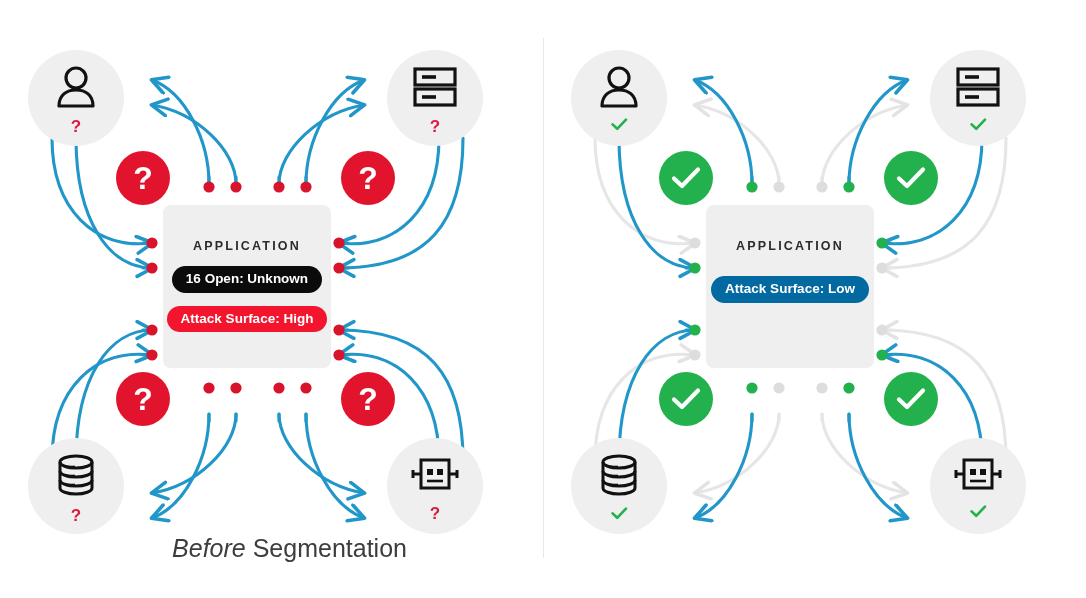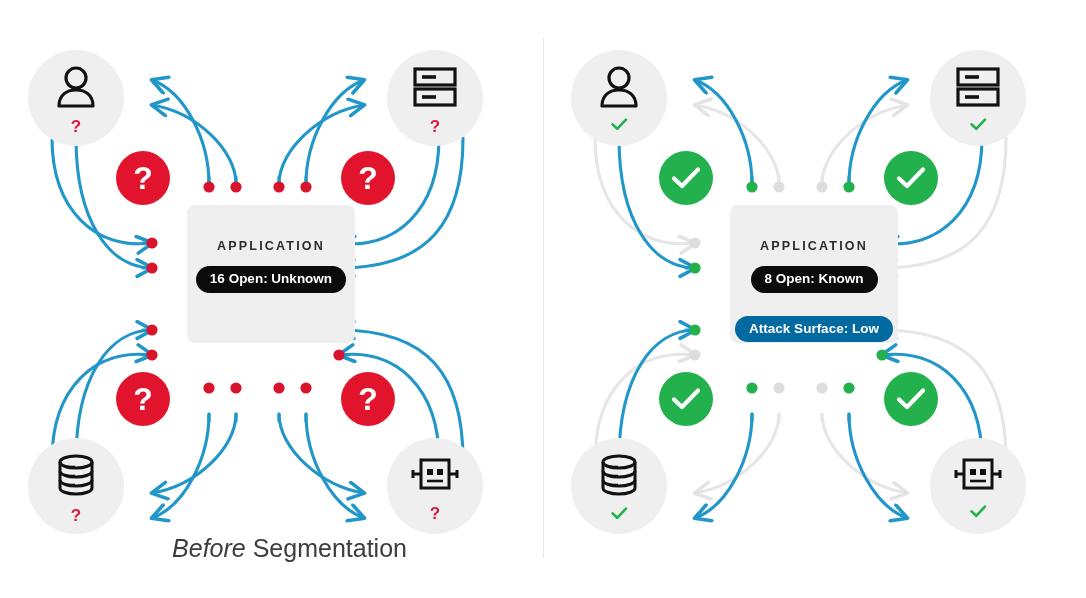--- a/index.html
+++ b/index.html
@@ -61,22 +61,22 @@
     display: flex; align-items: center; justify-content: center;
     color: #ffffff;
     font-weight: bold;
   }
   .badge.q { background: #e2142d; font-size: 32px; line-height: 1; }
   .badge.ok { background: #22b14c; }
 
   
   .appcard {
     position: absolute;
-    left: 187px; top: 205px;
-    width: 168px; height: 138px;
+    left: 163px; top: 205px;
+    width: 168px; height: 163px;
     background: #efeff0;
     border-radius: 8px;
     display: flex;
     flex-direction: column;
     align-items: center;
     padding-top: 34px;
   }
   .app-title {
     font-size: 12.5px;
     font-weight: bold;
@@ -260,20 +260,21 @@
     <div class="badge q" style="left:116px; top:372px;">
         <span>?</span>
       </div>
     <div class="badge q" style="left:341px; top:372px;">
         <span>?</span>
       </div>
 
     <div class="appcard">
       <div class="app-title">APPLICATION</div>
       <div class="pill dark">16 Open: Unknown</div>
+      <div class="pill red">Attack Surface: High</div>
     </div>
 
     <div class="caption">
       <span class="em">Before</span><span> Segmentation</span>
     </div>
   </div>
 
   <div class="panel right">
 
     <svg class="svg-layer" viewBox="0 0 543 598">
@@ -444,19 +445,18 @@
         </svg>
     </div>
     <div class="badge ok" style="left:341px; top:372px;">
       <svg width="30" height="24" viewBox="0 0 30 24">
           <path d="M3,12.5 L11,20 L27,3.5" fill="none" stroke="#fff" stroke-width="4.2" stroke-linecap="round" stroke-linejoin="round"></path>
         </svg>
     </div>
 
     <div class="appcard">
       <div class="app-title">APPLICATION</div>
-      <div class="pill dark">8 Open: Known</div>
       <div class="pill green">Attack Surface: Low</div>
     </div>
 
   </div>
 
 </div>
 
 </body></html>

